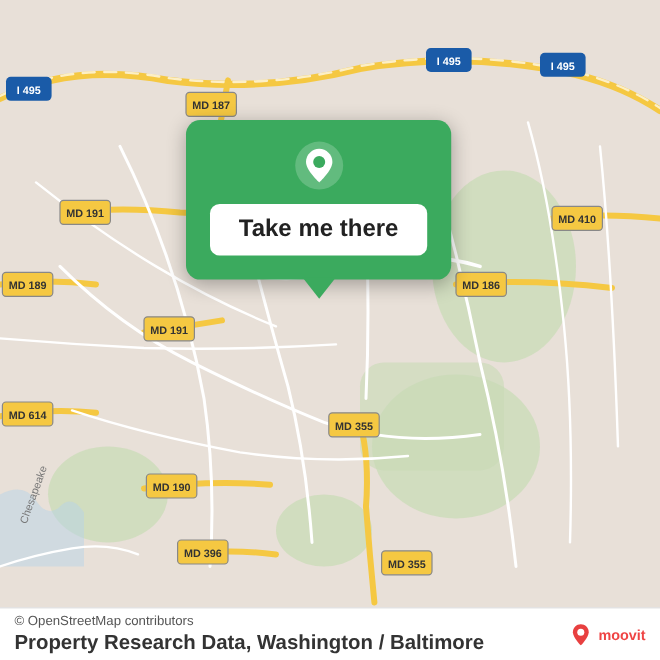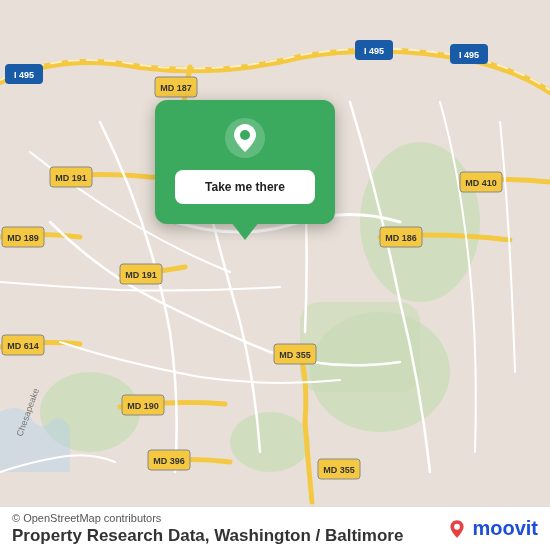--- a/index.html
+++ b/index.html
@@ -65,23 +65,23 @@
       align-items: center;
       gap: 4px;
     }
 
     .moovit-pin {
       width: 22px;
       height: 22px;
     }
 
     .moovit-text {
-      font-size: 20px;
+      font-size: 12px;
       font-weight: bold;
-      color: #1d4ed8;
+      color: #ef4444;
     }
 
     
     .popup-card {
       position: absolute;
       top: 100px;
       left: 155px;
       background: #3baa5e;
       border-radius: 12px;
       padding: 16px 20px 20px 20px;
@@ -98,21 +98,21 @@
       width: 44px;
       height: 44px;
     }
 
     .popup-button {
       background: white;
       color: #222;
       border: none;
       border-radius: 8px;
       padding: 10px 24px;
-      font-size: 12px;
+      font-size: 20px;
       font-weight: 600;
       cursor: pointer;
       white-space: nowrap;
       width: 100%;
       text-align: center;
     }
 
     
     .popup-card::after {
       content: '';

